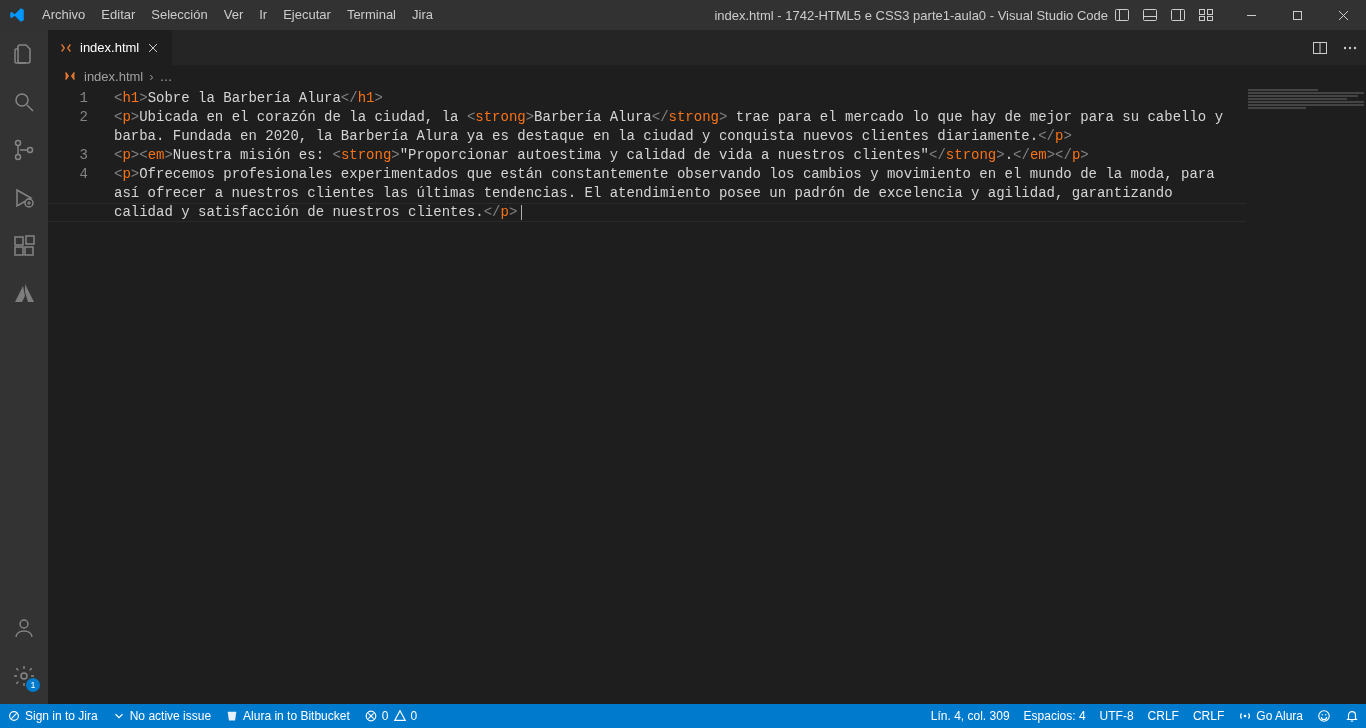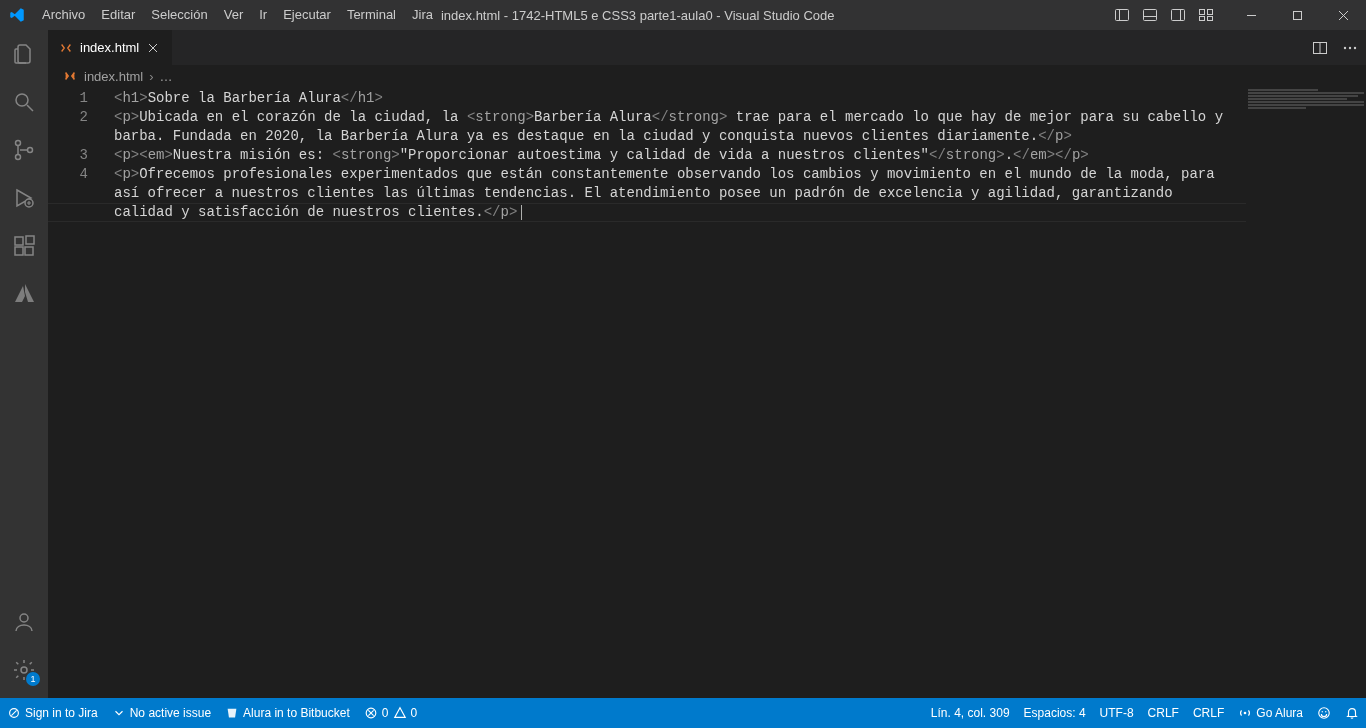--- a/index.html
+++ b/index.html
@@ -17,21 +17,21 @@
 .titlebar {
   height: 30px;
   background: #323233;
   display: flex;
   align-items: center;
   -webkit-app-region: drag;
 }
 .titlebar .logo { width: 34px; display: flex; justify-content: center; align-items: center; }
 .menubar { display: flex; }
 .menubar .menu-item { padding: 0 8px; height: 30px; line-height: 30px; color: #cccccc; cursor: pointer; }
-.title-center { flex: 1; text-align: left; color: #cccccc; }
+.title-center { flex: 1; text-align: right; color: #cccccc; }
 .title-controls { display: flex; align-items: center; gap: 0; }
 .title-controls .layout-icons { display: flex; gap: 0; margin-right: 8px; }
 .title-controls .layout-icons span { width: 28px; height: 30px; display: flex; align-items: center; justify-content: center; color: #cccccc; cursor: pointer; }
 .win-controls { display: flex; }
 .win-controls span { width: 46px; height: 30px; display: flex; align-items: center; justify-content: center; color: #cccccc; cursor: pointer; }
 
 .main { flex: 1; display: flex; min-height: 0; }
 .activitybar { width: 48px; background: #333333; display: flex; flex-direction: column; align-items: center; }
 .activitybar .top { flex: 1; display: flex; flex-direction: column; }
 .activitybar .bottom { display: flex; flex-direction: column; padding-bottom: 4px; }
@@ -63,32 +63,32 @@
 .tab-actions { display: flex; align-items: center; padding-right: 8px; gap: 14px; color: #cccccc; }
 .tab-actions span { cursor: pointer; display: flex; align-items: center; }
 
 .breadcrumbs { height: 22px; background: #1e1e1e; display: flex; align-items: center; padding-left: 14px; gap: 6px; color: #a0a0a0; font-size: 13px; }
 .breadcrumbs .bc-icon { width: 16px; height: 16px; display: flex; align-items: center; justify-content: center; }
 .breadcrumbs .chev { color: #888; }
 
 .editor-body { flex: 1; display: flex; position: relative; background: #1e1e1e; overflow: hidden; }
 .code { flex: 1; font-family: Consolas, "Courier New", monospace; font-size: 14px; line-height: 19px; padding-top: 2px; white-space: pre-wrap; word-break: break-word; padding-right: 140px; position: relative; }
 .t-tag { color: #808080; }
-.t-name { color: #a3a3a3; }
+.t-name { color: #f97316; }
 .t-text { color: #d4d4d4; }
 .minimap { position: absolute; top: 0; right: 0; width: 120px; height: 100%; background: #1e1e1e; }
 .minimap-preview { position: absolute; top: 2px; right: 2px; width: 116px; }
 .minimap-preview div { height: 2px; background: #444; margin-bottom: 1px; }
 .current-line-hl { position:absolute; left:0; right:120px; height:19px; border-top:1px solid #2a2a2a; border-bottom:1px solid #2a2a2a; pointer-events:none; }
 
 .cursor { display: inline-block; width: 1px; height: 15px; background: #aeafad; vertical-align: text-bottom; margin-left: 4px; animation: blink 1s steps(1) infinite; }
 @keyframes blink { 50% { opacity: 0; } }
 
 .statusbar {
-  height: 30px; background: #007acc; color: #ffffff; display: flex;
+  height: 24px; background: #007acc; color: #ffffff; display: flex;
   align-items: center; font-size: 12px; justify-content: space-between;
 }
 .statusbar .left, .statusbar .right { display: flex; align-items: center; height: 100%; }
 .statusbar .sb-item { display: flex; align-items: center; padding: 0 7px; height: 100%; gap: 4px; cursor: pointer; }
 .statusbar svg { width: 14px; height: 14px; }
 </style>
 </head>
 <body>
 
 <div class="titlebar">

